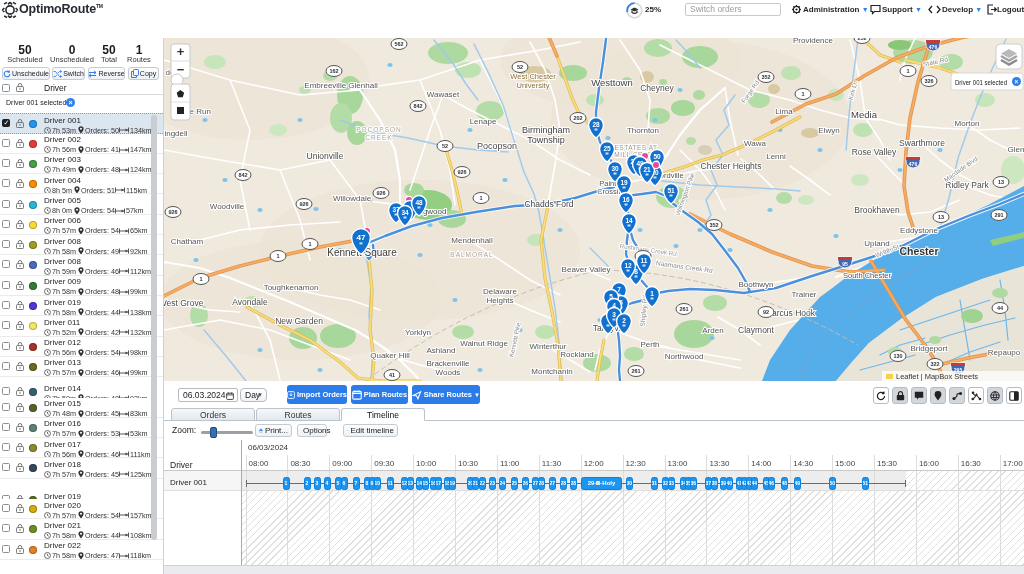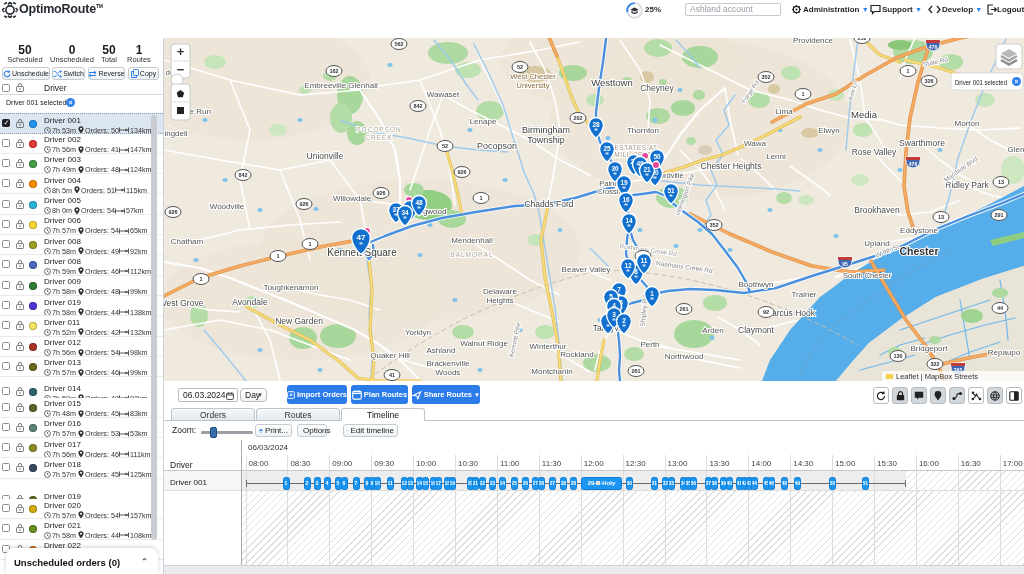--- a/index.html
+++ b/index.html
@@ -734,21 +734,21 @@
     </g>
   </svg>
   <div id="logotx">OptimoRoute<sup>TM</sup></div>
   <svg class="abs" style="left:626px;top:2px" width="17" height="17" viewBox="0 0 17 17">
     <circle cx="8.5" cy="8.5" r="7.3" fill="none" stroke="#d8dbde" stroke-width="1.8"></circle>
     <path d="M8.5 1.2 A7.3 7.3 0 0 0 1.4 10" fill="none" stroke="#2f80ed" stroke-width="1.8"></path>
     <path d="M4.5 7.5 L8.5 5.5 L12.5 7.5 L8.5 9.5 Z" fill="#2b2f36"></path>
     <path d="M6 8.6 v2 q2.5 1.6 5 0 v-2" fill="none" stroke="#2b2f36" stroke-width="1.2"></path>
   </svg>
   <div class="tbitem" style="left:645px">25%</div>
-  <div id="swinput">Ashland account</div>
+  <div id="swinput">Switch orders</div>
   <svg class="abs" style="left:791px;top:4px" width="11" height="11" viewBox="0 0 11 11">
     <circle cx="5.5" cy="5.5" r="3.2" fill="none" stroke="#1f2328" stroke-width="1.3"></circle>
     <circle cx="5.5" cy="5.5" r="1.1" fill="#1f2328"></circle>
     <path d="M5.5 1 V2.5 M5.5 8.5 V10 M1 5.5 H2.5 M8.5 5.5 H10 M2.3 2.3 L3.4 3.4 M7.6 7.6 L8.7 8.7 M8.7 2.3 L7.6 3.4 M3.4 7.6 L2.3 8.7" stroke="#1f2328" stroke-width="1.1"></path>
   </svg>
   <div class="tbitem" style="left:803px">Administration <span class="caret">▼</span></div>
   <svg class="abs" style="left:870px;top:4px" width="11" height="11" viewBox="0 0 11 11">
     <path d="M1 1.5 h9 v6 h-5.5 l-2 2 v-2 h-1.5 z" fill="none" stroke="#1f2328" stroke-width="1.2"></path>
   </svg>
   <div class="tbitem" style="left:882px">Support <span class="caret">▼</span></div>
@@ -1329,24 +1329,20 @@
               <path d="M3 7.6 C1.4 5.4 0.4 4.2 0.4 2.8 a2.6 2.6 0 1 1 5.2 0 C5.6 4.2 4.6 5.4 3 7.6 Z" fill="#333"></path>
               <circle cx="3" cy="2.8" r="1" fill="#fff"></circle>
             </svg>Orders: 47 <svg width="10" height="6" viewBox="0 0 10 6" style="margin-right:1px">
               <path d="M0.5 0.5 V5.5 M9.5 0.5 V5.5 M0.5 3 H9.5" stroke="#444" stroke-width="0.9" fill="none"></path>
               <path d="M6.5 1.5 L9 3 L6.5 4.5 Z" fill="#444"></path>
             </svg>118km</div>
         </div>
 </div>
   <div id="sbar"></div>
 </div>
-<div id="unsch">
-      <span style="position:absolute;left:8px;top:9px">Unscheduled orders (0)</span>
-  <span style="position:absolute;right:10px;top:9px;color:#555;font-size:8px">⌃</span>
-    </div>
 
 <div id="ctlrow">
   <div id="datein">06.03.2024<svg style="position:absolute;right:3px;top:3px" width="8" height="8" viewBox="0 0 10 10">
           <rect x="0.8" y="1.5" width="8.4" height="7.8" rx="1" fill="none" stroke="#333" stroke-width="1.1"></rect>
           <path d="M0.8 3.6 H9.2 M3 0.6 V2.4 M7 0.6 V2.4" stroke="#333" stroke-width="1.1"></path>
         </svg></div>
   <div id="daysel">Day<span style="position:absolute;right:3px;top:0;color:#555;font-size:6px">▼</span></div>
   <div class="bbtn" style="left:123px;width:60px">
     <svg width="10" height="10" viewBox="0 0 9 9">
           <rect x="0.7" y="0.7" width="7.6" height="7.6" rx="1.2" fill="none" stroke="#fff" stroke-width="1"></rect>

